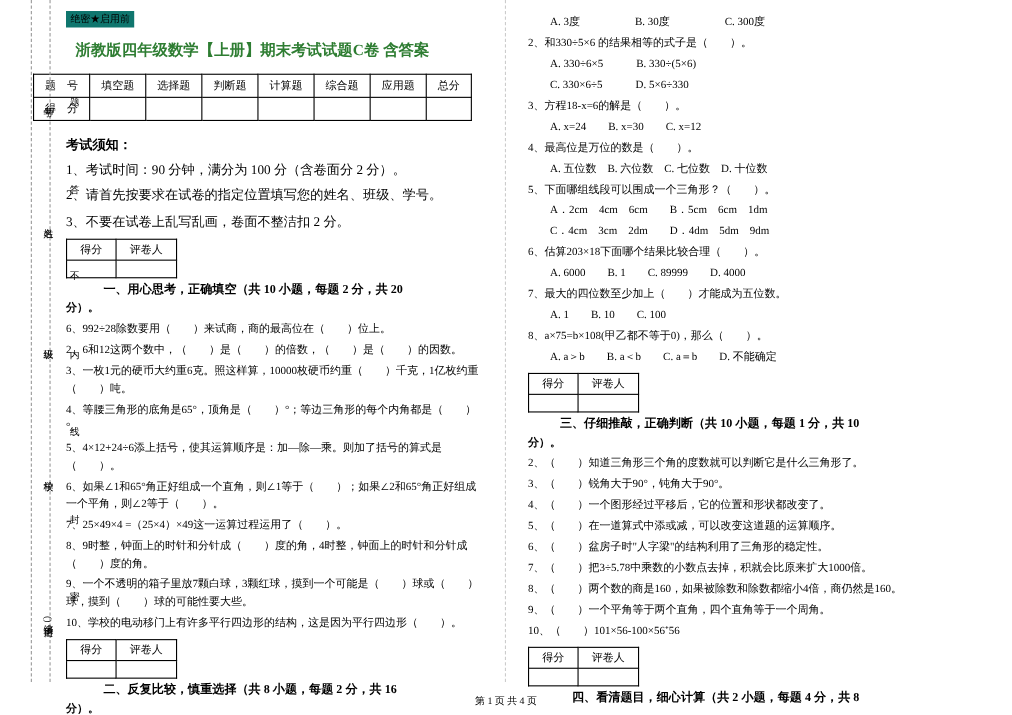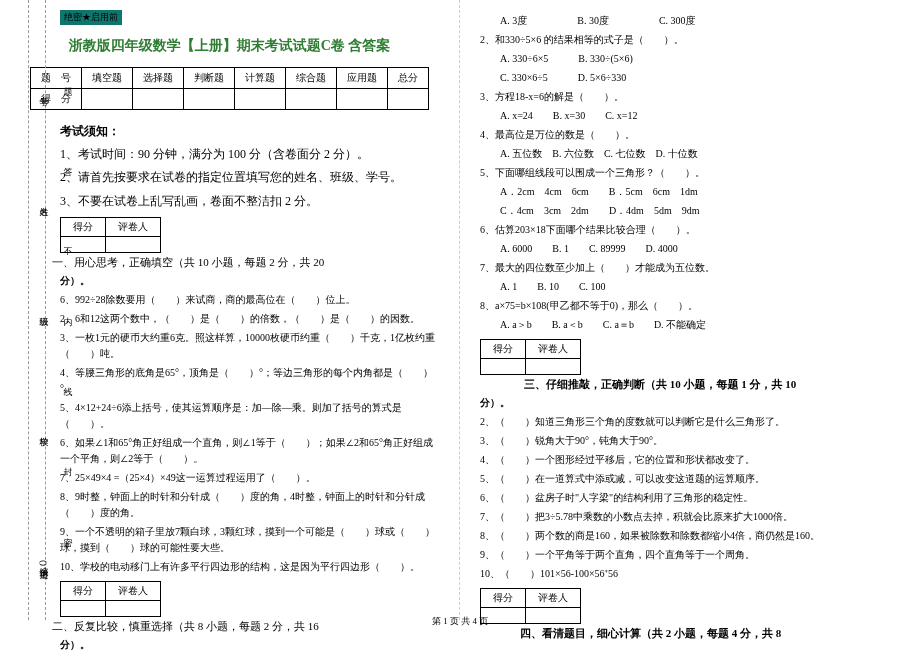--- a/index.html
+++ b/index.html
@@ -10,26 +10,26 @@
     .binding { position: absolute; left: 28px; top: 0; width: 18px; height: 620px; border-left: 1px dashed #999; border-right: 1px dashed #999; }
     .bind-label { writing-mode: vertical-rl; font-size: 9px; position: absolute; left: 8px; }
     .secret { background: #0f766e; padding: 1px 4px; display: inline-block; margin-left: 40px; font-size: 9px; }
     .title { text-align: center; color: #2e7d32; font-weight: bold; font-size: 14px; margin: 12px 0; }
     .score-table { border-collapse: collapse; margin: 12px auto; }
     .score-table td { border: 1px solid #000; padding: 3px 10px; font-size: 10px; text-align: center; }
     .notice { font-size: 12px; margin: 4px 0 4px 40px; }
     .notice p { margin: 4px 0; line-height: 1.6; }
     .mini-table { border-collapse: collapse; margin: 6px 0 2px 40px; }
     .mini-table td { border: 1px solid #000; padding: 2px 12px; font-size: 10px; text-align: center; }
-    .section-title { font-weight: normal; font-size: 11px; margin: 4px 0 8px 32px; }
+    .section-title { font-weight: bold; font-size: 11px; margin: 4px 0 8px 74px; }
     .section-title-r { font-weight: bold; font-size: 11px; margin: 4px 0 8px 80px; }
     .question { font-size: 10px; margin: 3px 0 3px 40px; line-height: 1.6; }
     .question-r { font-size: 10px; margin: 3px 0 3px 0px; line-height: 1.6; }
     .options { margin-left: 20px; }
-    .footer { text-align: center; font-size: 9px; position: absolute; bottom: 22px; width: 100%; }
+    .footer { text-align: center; font-size: 9px; position: absolute; bottom: 6px; width: 100%; }
   </style>
 </head>
 <body>
 
 <div class="binding">
   <span class="bind-label" style="top:560px">乡镇(街道)</span>
   <span class="bind-label" style="top:430px">学校</span>
   <span class="bind-label" style="top:310px">班级</span>
   <span class="bind-label" style="top:200px">姓名</span>
   <span class="bind-label" style="top:90px">学号</span>
@@ -147,21 +147,21 @@
           <tr>
             <td>得分</td>
             <td>评卷人</td>
           </tr>
       <tr>
             <td>&nbsp;</td>
             <td>&nbsp;</td>
           </tr>
     </tbody>
       </table>
-    <div class="section-title-r" style="display:inline;margin-left:44px">三、仔细推敲，正确判断（共 10 小题，每题 1 分，共 10</div>
+    <div class="section-title-r" style="display:inline;margin-left:29px">三、仔细推敲，正确判断（共 10 小题，每题 1 分，共 10</div>
     <div class="question-r" style="font-weight:bold">分）。</div>
 
     <div class="question-r">2、（　　）知道三角形三个角的度数就可以判断它是什么三角形了。</div>
     <div class="question-r">3、（　　）锐角大于90°，钝角大于90°。</div>
     <div class="question-r">4、（　　）一个图形经过平移后，它的位置和形状都改变了。</div>
     <div class="question-r">5、（　　）在一道算式中添或减，可以改变这道题的运算顺序。</div>
     <div class="question-r">6、（　　）盆房子时"人字梁"的结构利用了三角形的稳定性。</div>
     <div class="question-r">7、（　　）把3÷5.78中乘数的小数点去掉，积就会比原来扩大1000倍。</div>
     <div class="question-r">8、（　　）两个数的商是160，如果被除数和除数都缩小4倍，商仍然是160。</div>
     <div class="question-r">9、（　　）一个平角等于两个直角，四个直角等于一个周角。</div>

